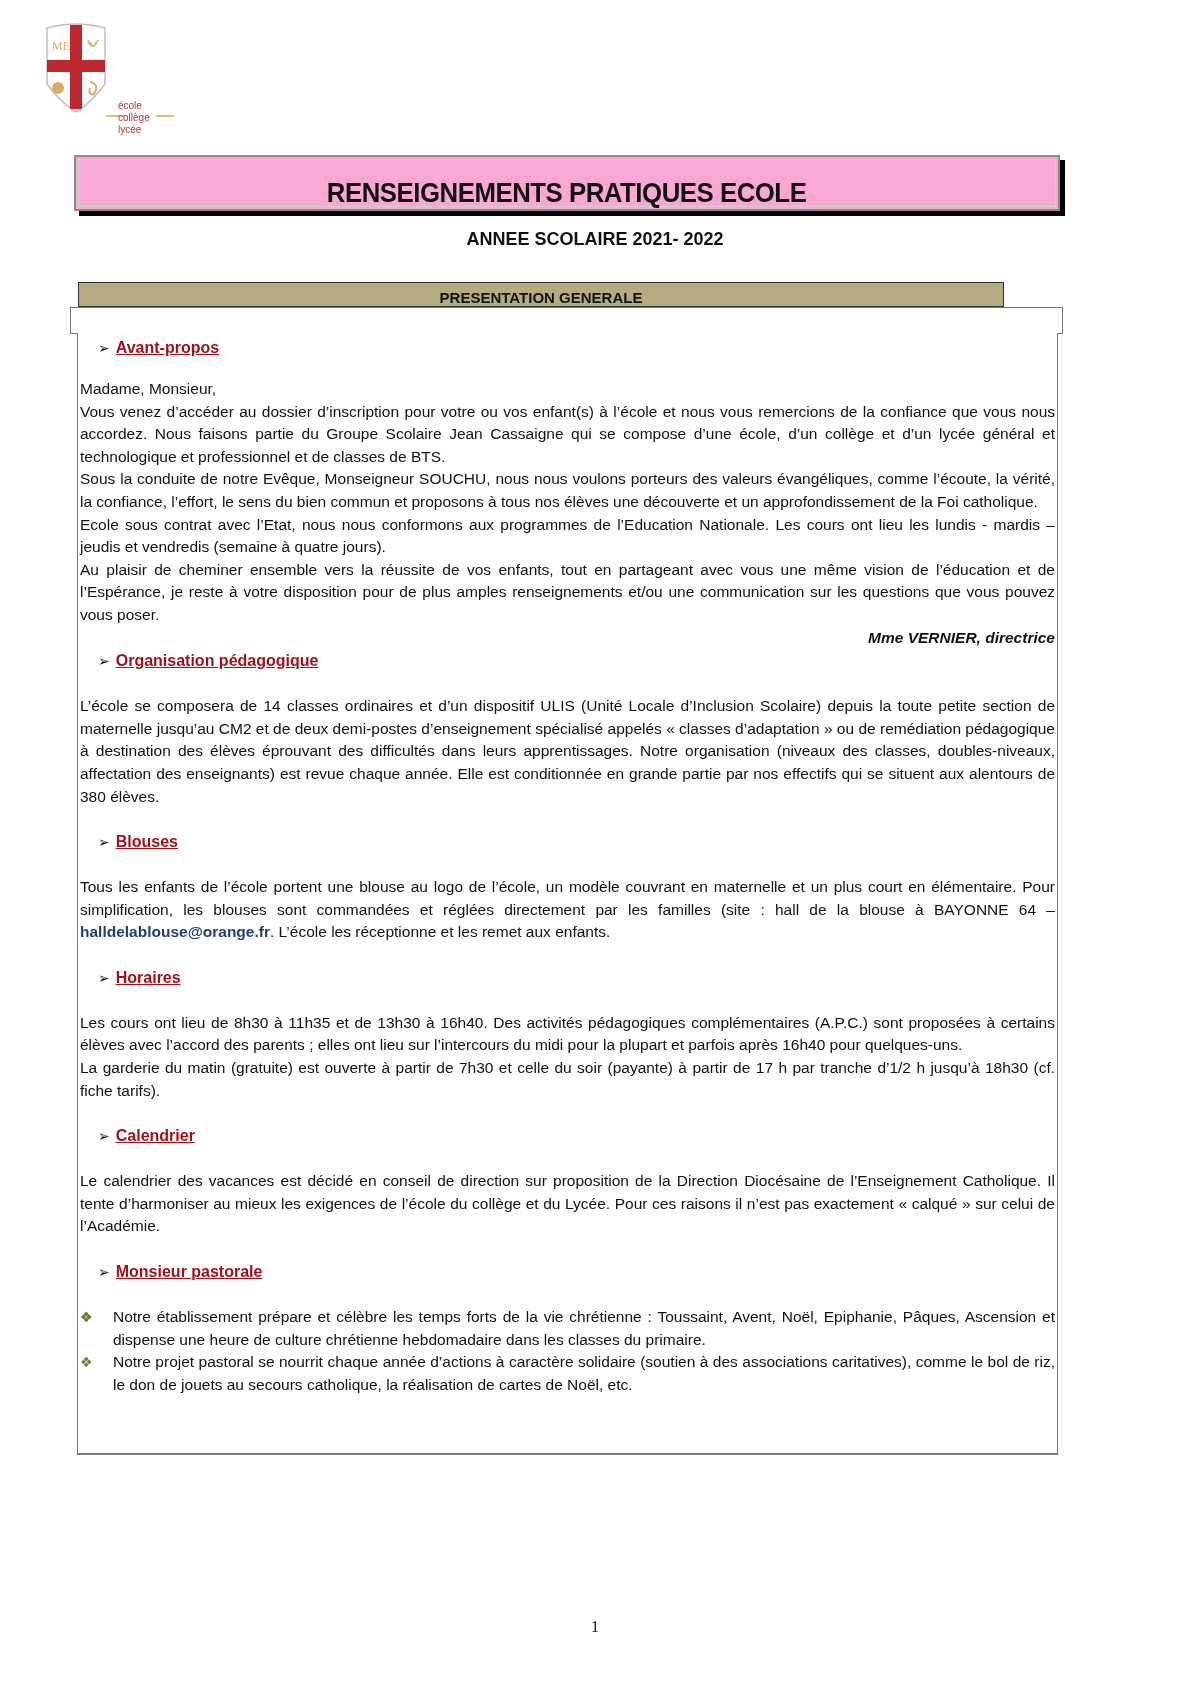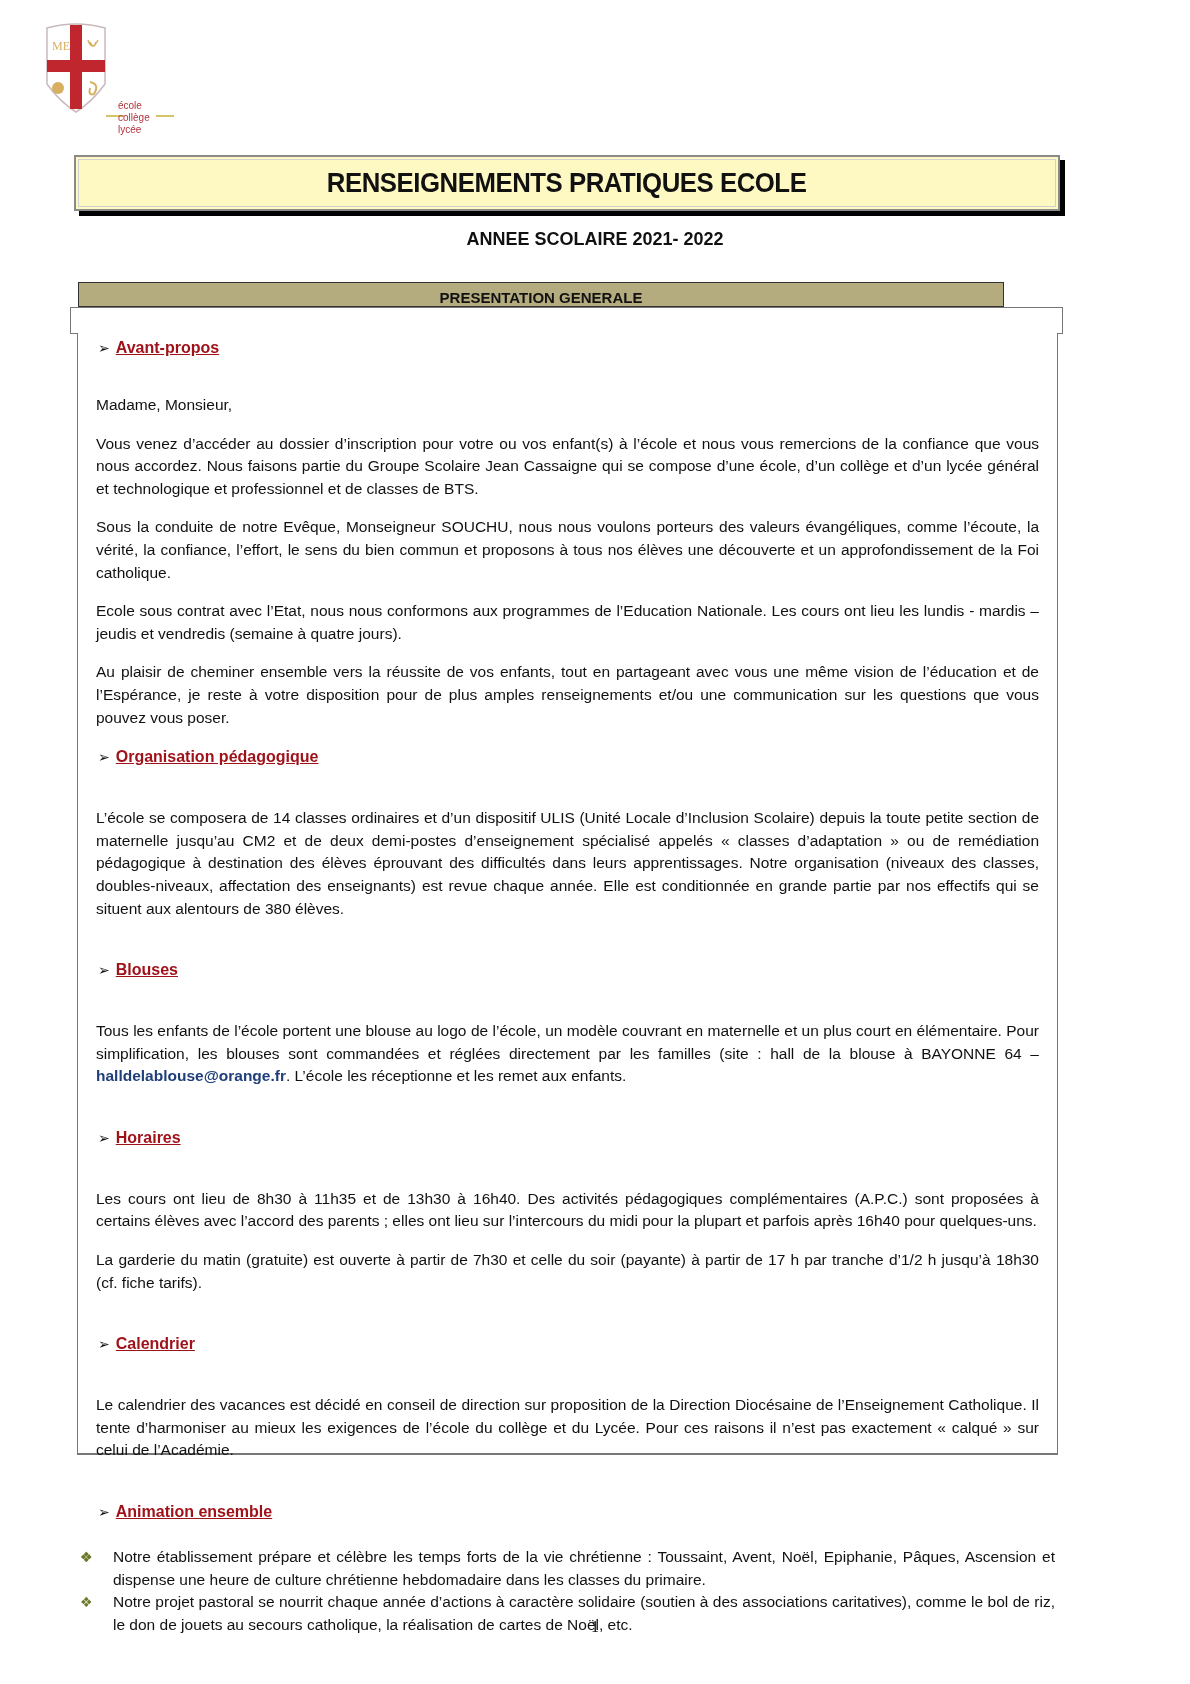--- a/index.html
+++ b/index.html
@@ -10,23 +10,23 @@
     }
     
     .logo { position: absolute; left: 44px; top: 22px; width: 160px; height: 110px; }
     .logo .shield { position: absolute; left: 0; top: 0; }
     .logo .words { position: absolute; left: 74px; top: 78px; font-size: 10px; line-height: 12px; color: #b0323a; font-family: Liberation Sans, sans-serif; }
     .logo .rule { position: absolute; height: 2px; background: #d6c46a; }
 
     
     .title-box {
       position: absolute; left: 74px; top: 155px; width: 982px; height: 52px;
-      background: #fef9c3; border: 2px solid #8a8a8a; outline: 1px solid #d0d0d0; outline-offset: -5px;
+      background: #f9a8d4; border: 2px solid #8a8a8a; outline: 1px solid #d0d0d0; outline-offset: -5px;
       box-shadow: 5px 5px 0 #000;
-      display: flex; align-items: center; justify-content: center;
+      display: flex; align-items: flex-end; justify-content: center;
     }
     .title-box .title {
       font-family: "Liberation Sans", sans-serif; font-weight: bold; font-size: 28px; letter-spacing: -0.5px;
       transform: scaleX(0.92);
     }
     .year {
       position: absolute; left: 0; width: 1190px; top: 229px; text-align: center;
       font-weight: bold; font-size: 18px; transform-origin: center; 
     }
     .pres-bar {
@@ -40,21 +40,21 @@
     }
     .content-box {
       position: absolute; left: 77px; top: 333px; width: 979px; height: 1120px;
       border: 1px solid #777; border-top: none; border-bottom: 2px solid #777;
       background: #fff;
     }
     .content {
       position: absolute; left: 80px; top: 336px; width: 975px;
       font-size: 15.5px; line-height: 22.6px; text-align: justify;
     }
-    .content p { margin: 16px; }
+    .content p { margin: 0; }
     .sec-head {
       display: flex; align-items: center; margin: 0 0 0 18px; height: 24px;
     }
     .sec-head .arrow { font-size: 14px; margin-right: 6px; color: #111; }
     .sec-head .label { color: #a0121a; font-weight: bold; text-decoration: underline; font-size: 16px; }
     .gap { height: 22px; }
     .sign { text-align: right; font-weight: bold; font-style: italic; }
     .email { color: #1f3e7a; font-weight: bold; }
     .bullets { margin: 0; padding: 0; list-style: none; }
     .bullets li { position: relative; padding-left: 33px; }
@@ -97,20 +97,21 @@
   <div class="sec-head">
     <span class="arrow">➢</span>
     <span class="label">Avant-propos</span>
   </div>
   <div class="gap" style="height:18px"></div>
   <p>Madame, Monsieur,</p>
   <p>Vous venez d’accéder au dossier d’inscription pour votre ou vos enfant(s) à l’école et nous vous remercions de la confiance que vous nous accordez. Nous faisons partie du Groupe Scolaire Jean Cassaigne qui se compose d’une école, d’un collège et d’un lycée général  et technologique et professionnel et de classes de BTS.</p>
   <p>Sous la conduite de notre Evêque, Monseigneur SOUCHU, nous nous voulons porteurs des valeurs évangéliques, comme l’écoute, la vérité, la confiance, l’effort, le sens du bien commun et proposons à tous nos élèves une découverte et un approfondissement de la Foi catholique.</p>
   <p>Ecole sous contrat avec l’Etat, nous nous conformons aux programmes de l’Education Nationale. Les cours ont lieu les lundis - mardis – jeudis et vendredis (semaine à quatre jours).</p>
   <p>Au plaisir de cheminer ensemble vers la réussite de vos enfants, tout en partageant avec vous une même vision de l’éducation et de l’Espérance, je reste à votre disposition pour de plus amples renseignements et/ou une communication sur les questions que vous pouvez vous poser.</p>
+  <p class="sign">Mme VERNIER, directrice</p>
 
   <div class="sec-head">
     <span class="arrow">➢</span>
     <span class="label">Organisation pédagogique</span>
   </div>
   <div class="gap"></div>
   <p>L’école se composera de 14 classes ordinaires et d’un dispositif ULIS (Unité Locale d’Inclusion Scolaire) depuis la toute petite section de maternelle jusqu’au CM2 et de deux demi-postes d’enseignement spécialisé appelés « classes d’adaptation » ou de remédiation pédagogique à destination des élèves éprouvant des difficultés dans leurs apprentissages. Notre organisation (niveaux des classes, doubles-niveaux, affectation des enseignants) est revue chaque année. Elle est conditionnée en grande partie par nos effectifs qui se situent aux alentours de 380 élèves.</p>
   <div class="gap"></div>
 
   <div class="sec-head">
@@ -133,21 +134,21 @@
   <div class="sec-head">
     <span class="arrow">➢</span>
     <span class="label">Calendrier</span>
   </div>
   <div class="gap"></div>
   <p>Le calendrier  des vacances est décidé en conseil de direction sur proposition de la Direction Diocésaine de l’Enseignement Catholique. Il tente d’harmoniser au mieux  les exigences de l’école du collège et du Lycée. Pour ces raisons il n’est pas exactement « calqué » sur celui de l’Académie.</p>
   <div class="gap"></div>
 
   <div class="sec-head">
     <span class="arrow">➢</span>
-    <span class="label">Animation ensemble</span>
+    <span class="label">Monsieur pastorale</span>
   </div>
   <div class="gap"></div>
   <ul class="bullets">
     <li><span class="bullet">❖</span></li>
     <li><span class="bullet">❖</span><span>Notre établissement prépare et célèbre les temps forts de la vie chrétienne : Toussaint, Avent, Noël, Epiphanie, Pâques, Ascension et dispense une heure de culture chrétienne hebdomadaire dans les classes du primaire.</span></li>
     <li><span class="bullet">❖</span><span>Notre projet pastoral se nourrit chaque année d’actions à caractère solidaire (soutien à des associations caritatives), comme le bol de riz, le don de jouets au secours catholique, la réalisation de cartes de  Noël, etc.</span></li>
   </ul>
 </div>
 
 <div class="page-num">1</div>

